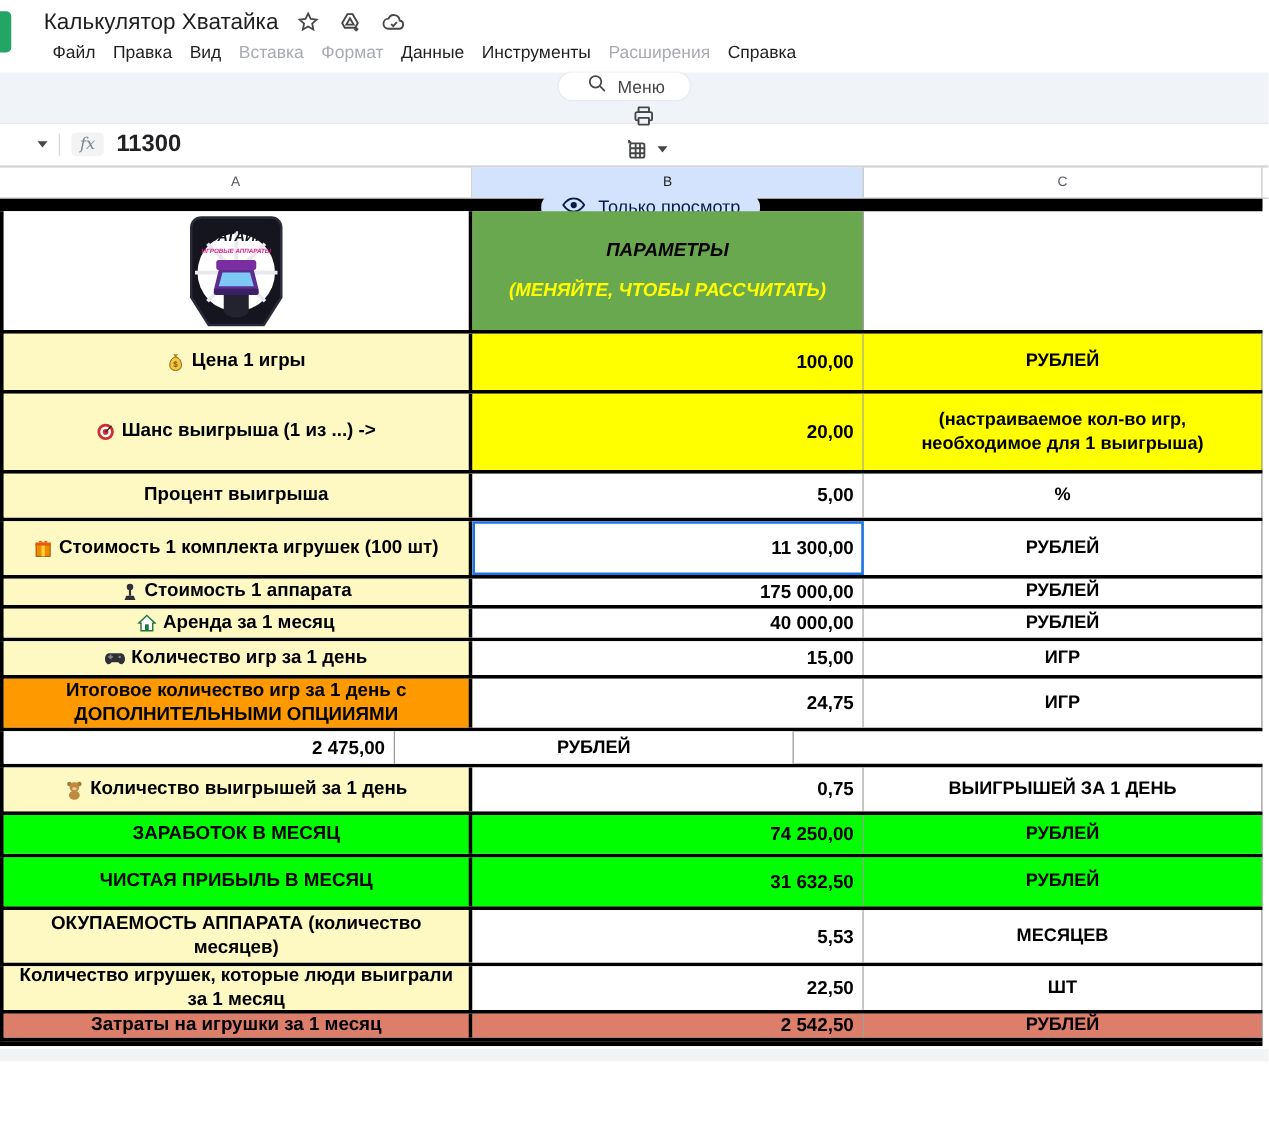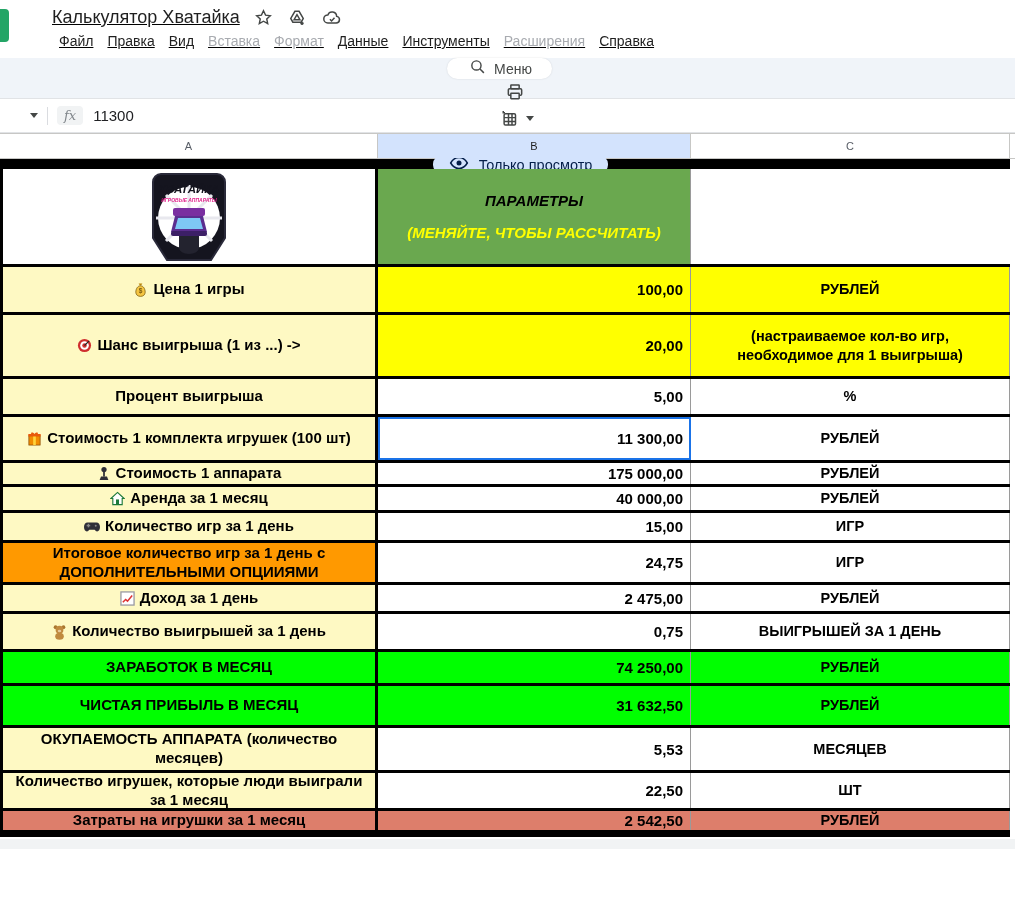--- a/index.html
+++ b/index.html
@@ -3,21 +3,21 @@
 <meta charset="utf-8">
 <style>
   * { margin:0; padding:0; box-sizing:border-box; }
   html,body { background:#fff; }
   body { font-family:"Liberation Sans","DejaVu Sans",sans-serif; width:1015px; }
   .app { position:relative; width:1015px; height:899px; overflow:hidden; background:#fff; }
 
   
   .titlebar { display:flex; align-items:flex-start; height:58px; background:#fff; }
   .logo-sliver { width:9px; height:33px; background:#23a566; border-radius:0 4px 4px 0; margin:9px 0 0 0; }
-  .title-block { margin-left:43px;text-decoration:underline; }
+  .title-block { margin-left:26px; }
   .title-row { display:flex; align-items:center; gap:14px; padding-top:7px; }
   .doc-title { font-size:18px; color:#1f1f1f; }
   .t-icon { display:inline-flex; align-items:center; color:#444746; }
   .menubar { display:flex; margin-top:2px; }
   .menu-item { font-size:14px; color:#1f1f1f; padding:3px 7px; border-radius:4px; cursor:pointer; }
   .menu-item.disabled { color:#a8abb0; }
 
   
   .toolbar { height:40px; background:#f0f4f9; display:flex; align-items:center;flex-direction:column; }
   .menu-pill { display:flex; align-items:center; gap:8px; background:#fff; height:32px;
@@ -31,21 +31,21 @@
   .view-chip { display:flex; align-items:center; gap:10px; background:#d3e3fd; color:#041e49;
                border-radius:9px; height:31px; padding:0 16px; margin-left:26px; font-size:14.5px; font-weight:500; }
 
   
   .formula-bar { height:35px; display:flex; align-items:center; background:#fff;
                  border-top:1px solid #e1e3e6; border-bottom:1px solid #e1e3e6; }
   .namebox { width:38px; display:flex; justify-content:flex-end; }
   .fb-divider { width:1px; height:18px; background:#dadce0; margin:0 9px 0 9px; }
   .fx { font-family:"DejaVu Serif",serif; font-style:italic; font-size:13px; color:#80868b;
         background:#f1f3f4; border-radius:4px; padding:2px 7px; }
-  .fvalue { font-size:15px; color:#202124; margin-left:10px; }
+  .fvalue { font-size:19px; color:#202124; margin-left:10px;font-weight:bold; }
 
   
   .col-headers { display:flex; height:26px; border-top:1px solid #c7c7c5; border-bottom:1px solid #c7c7c5; background:#fff; }
   .col-h { display:flex; align-items:center; justify-content:center; font-size:11px; color:#575d66;
            border-right:1px solid #c7c7c5; height:100%; }
   .col-h.a { width:378px; }
   .col-h.b { width:313px; background:#d3e3fd; color:#1f1f1f; }
   .col-h.c { width:319px; }
   .col-h.rest { flex:1; border-right:none; }
 
@@ -304,29 +304,20 @@
           <div class="cell c c-white">ИГР</div>
         </div>
         <div class="srow" style="height: 42px;">
           <div class="cell a c-orange">
             <span>Итоговое количество игр за 1 день с ДОПОЛНИТЕЛЬНЫМИ ОПЦИИЯМИ</span>
           </div>
           <div class="cell b c-white">24,75</div>
           <div class="cell c c-white">ИГР</div>
         </div>
         <div class="srow" style="height: 29px;">
-          <div class="cell a c-tan">
-            <span class="icon-sp">
-              <svg width="15" height="15" viewBox="0 0 16 16">
-                <rect x="1" y="1" width="14" height="14" fill="#fff" stroke="#9a9aa2" stroke-width="1.4"></rect>
-                <path d="M3 12l3-3 2 1.8 5-6" fill="none" stroke="#d33" stroke-width="1.6"></path>
-              </svg>
-            </span>
-            <span>Доход за 1 день</span>
-          </div>
           <div class="cell b c-white">2 475,00</div>
           <div class="cell c c-white">РУБЛЕЙ</div>
         </div>
         <div class="srow" style="height: 38px;">
           <div class="cell a c-tan">
             <span class="icon-sp">
               <svg width="15" height="16" viewBox="0 0 16 17">
                 <circle cx="3.8" cy="3.4" r="2" fill="#a9772f"></circle>
                 <circle cx="12.2" cy="3.4" r="2" fill="#a9772f"></circle>
                 <circle cx="8" cy="6" r="4.2" fill="#c08a3e"></circle>

